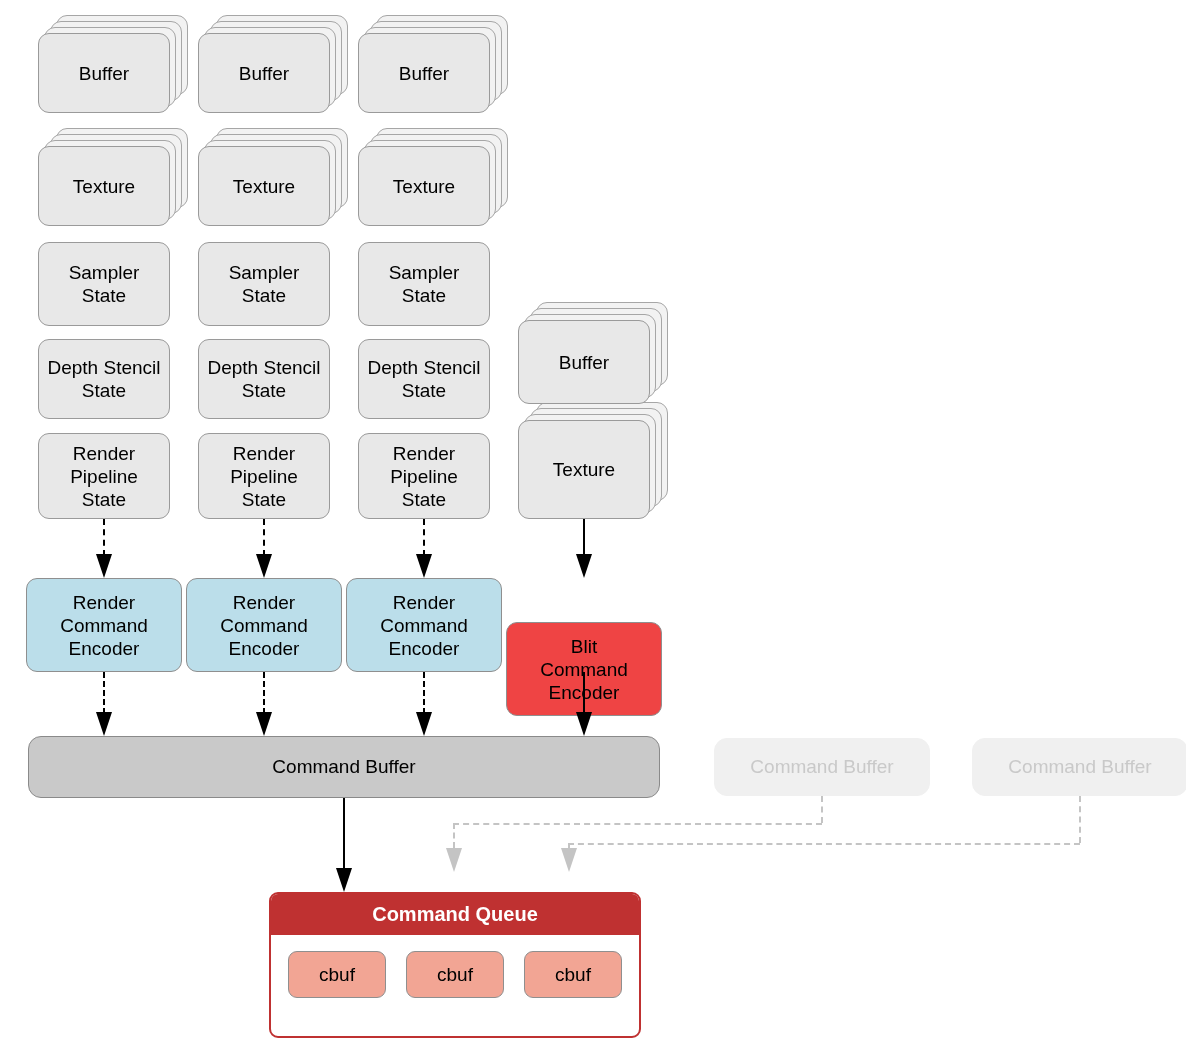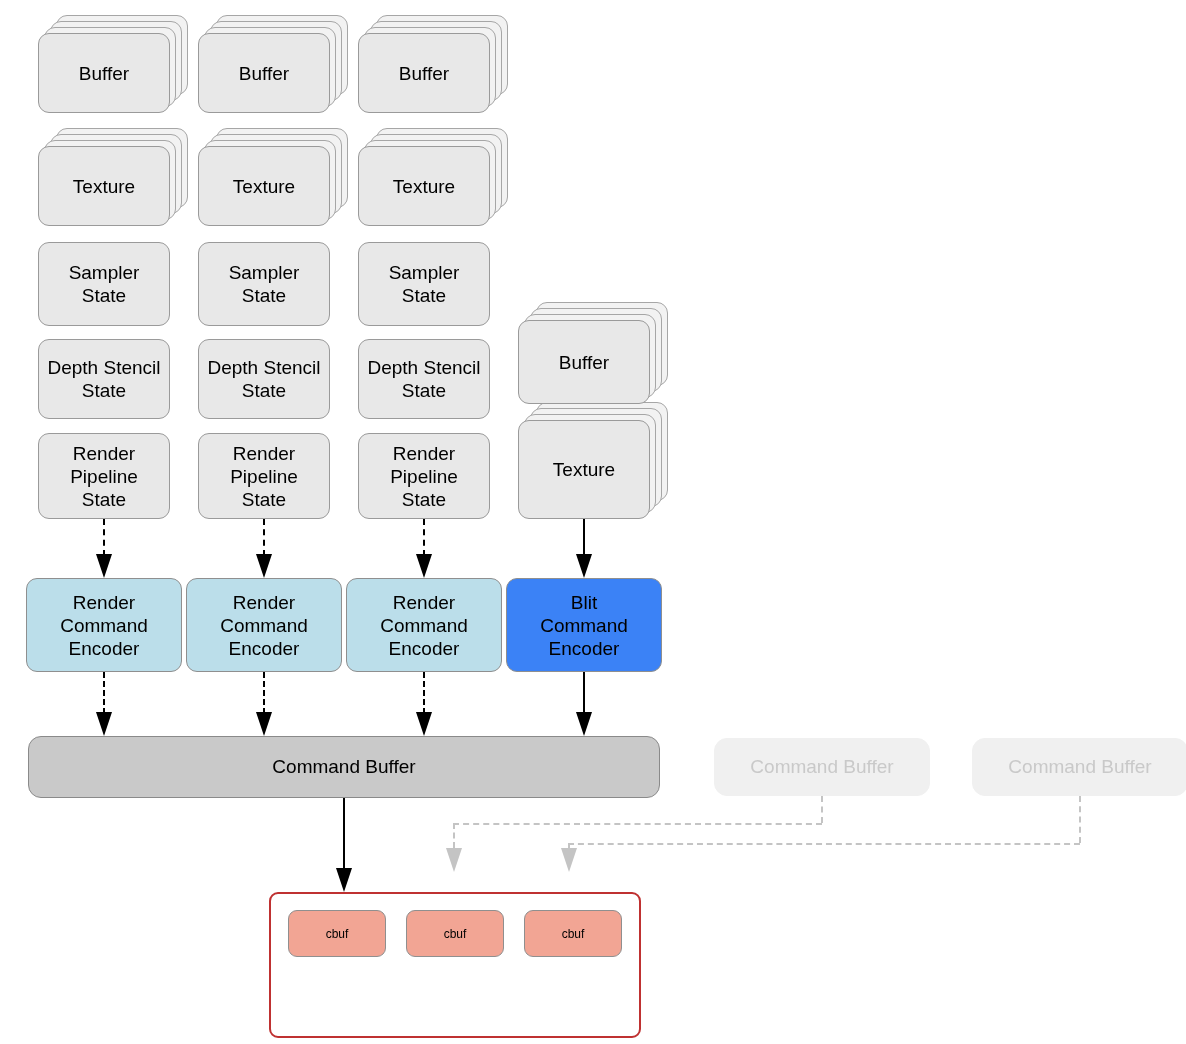--- a/index.html
+++ b/index.html
@@ -42,21 +42,21 @@
   .encoder{
     position:absolute;
     box-sizing:border-box;
     border:1.6px solid #8f8f8f;
     border-radius:11px;
     display:flex;align-items:center;justify-content:center;
     text-align:center;
     font-size:19px;line-height:23px;color:#000;
   }
   .enc-render{background:#bbdeea;}
-  .enc-blit{background:#3b82f6;}
+  .enc-blit{background:#ef4444;margin-top:44px;}
 
   
   .cmdbuf{
     position:absolute;box-sizing:border-box;
     background:#c9c9c9;border:1.6px solid #8a8a8a;border-radius:13px;
     display:flex;align-items:center;justify-content:center;
     font-size:19px;color:#000;
   }
   .cmdbuf-ghost{
     position:absolute;box-sizing:border-box;
@@ -78,21 +78,21 @@
   }
   .queue-body{
     display:flex;align-items:center;justify-content:center;gap:20px;
     padding-top:16px;
   }
   .cbuf{
     box-sizing:border-box;
     width:98px;height:47px;
     background:#f2a594;border:1.6px solid #8f8f8f;border-radius:9px;
     display:flex;align-items:center;justify-content:center;
-    font-size:12px;color:#000;
+    font-size:19px;color:#000;
   }
   .vline{position:absolute;background:#000;width:2.4px;}
   .vline-dash{
     position:absolute;width:0;border-left:2.6px dashed #000;
   }
   .ghost-dash-v{position:absolute;width:0;border-left:2.6px dashed #c4c4c4;}
   .ghost-dash-h{position:absolute;height:0;border-top:2.6px dashed #c4c4c4;}
   .arrow{
     position:absolute;width:0;height:0;
     border-left:8px solid transparent;
@@ -260,20 +260,23 @@
     <div class="arrow" style="left: 322px; top: 868px;"></div>
     <div class="ghost-dash-v" style="left: 806.7px; top: 796px; height: 27px;"></div>
     <div class="ghost-dash-h" style="left: 438.7px; top: 823px; width: 369.3px;"></div>
     <div class="ghost-dash-v" style="left: 438.7px; top: 823px; height: 25px;"></div>
     <div class="arrow-ghost" style="left: 432px; top: 848px;"></div>
     <div class="ghost-dash-v" style="left: 1064.7px; top: 796px; height: 47px;"></div>
     <div class="ghost-dash-h" style="left: 553.7px; top: 843px; width: 512.3px;"></div>
     <div class="ghost-dash-v" style="left: 553.7px; top: 843px; height: 5px;"></div>
     <div class="arrow-ghost" style="left: 547px; top: 848px;"></div>
     <div class="queue" style="left: 255px; top: 892px; width: 372px; height: 146px;">
+      <div class="queue-header">
+        <span>Command Queue</span>
+      </div>
       <div class="queue-body">
         <div class="cbuf">
           <span>cbuf</span>
         </div>
         <div class="cbuf">
           <span>cbuf</span>
         </div>
         <div class="cbuf">
           <span>cbuf</span>
         </div>

